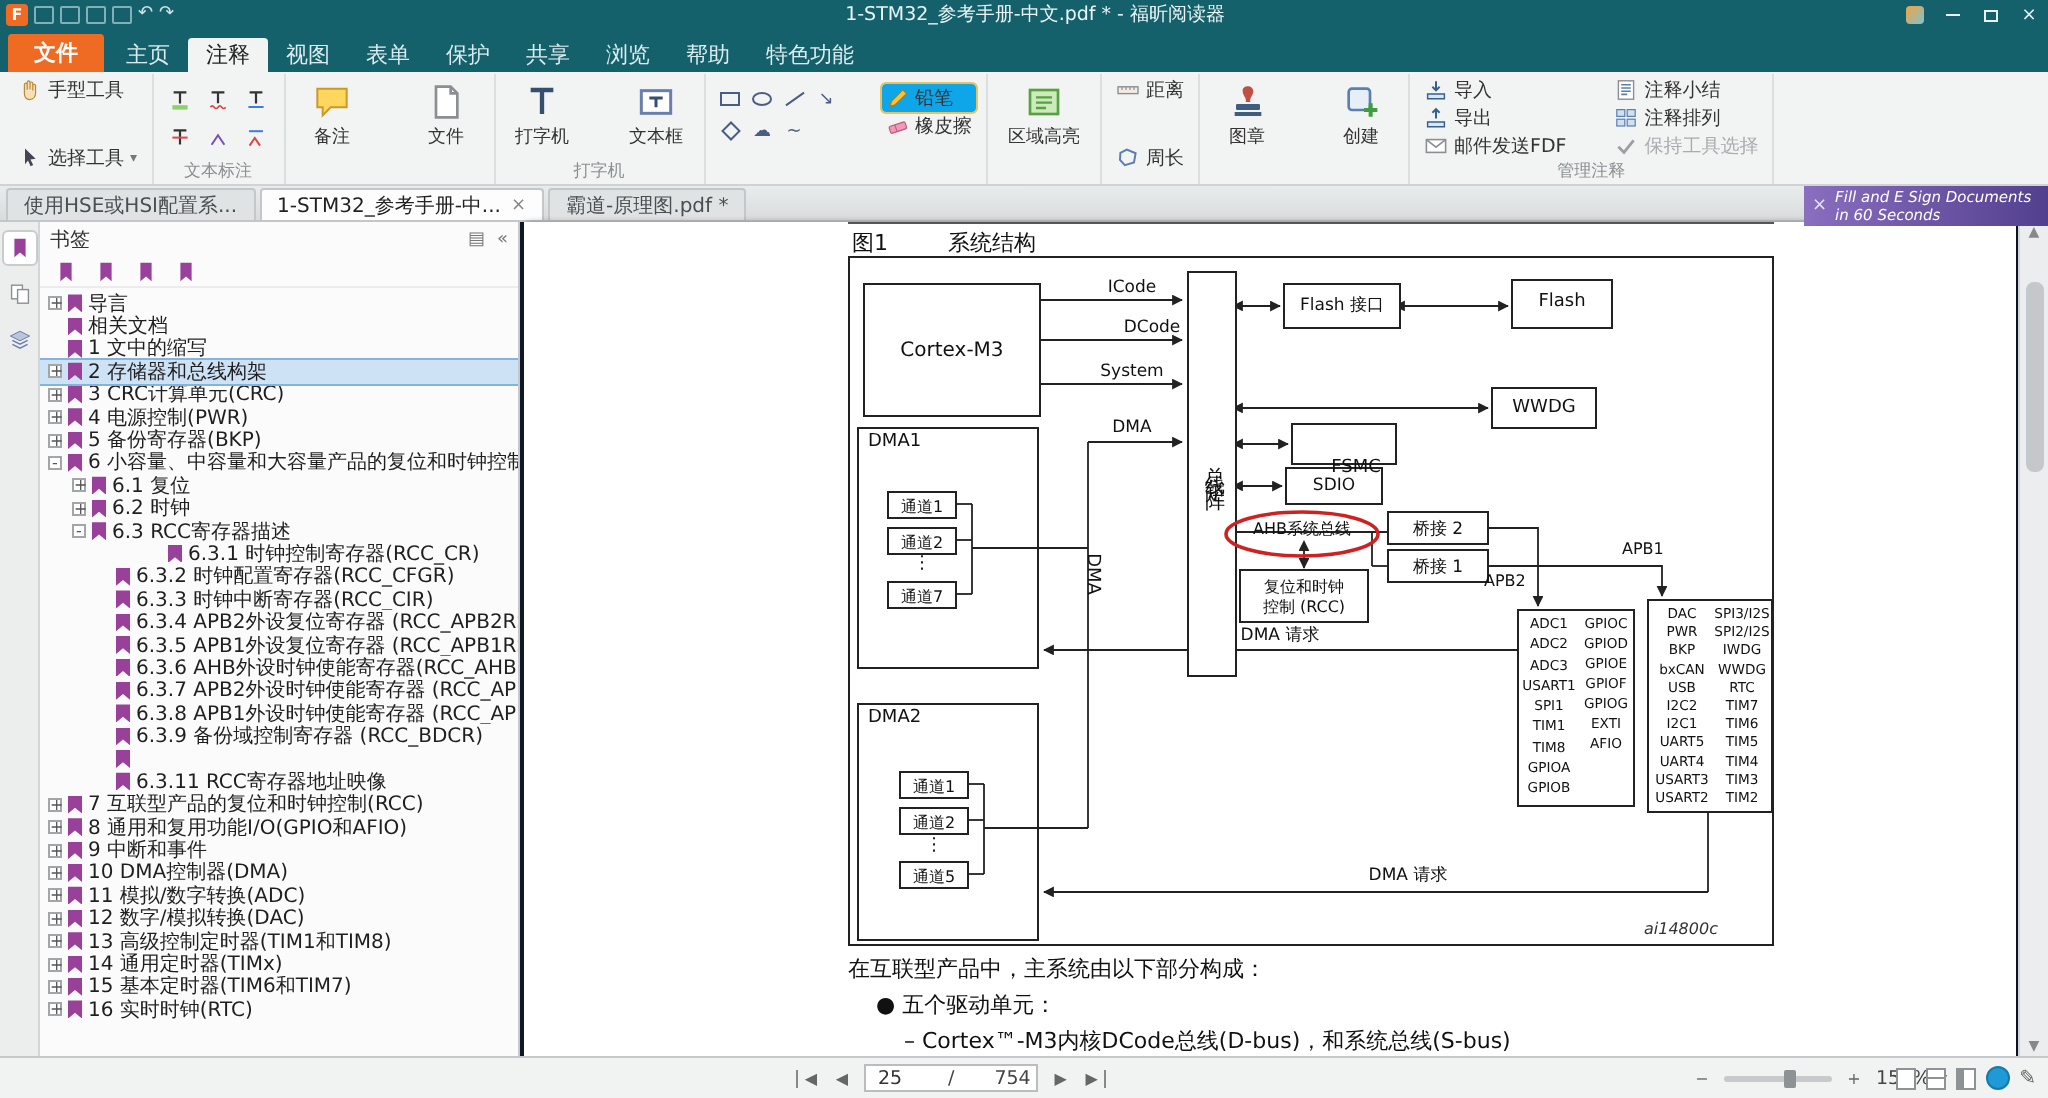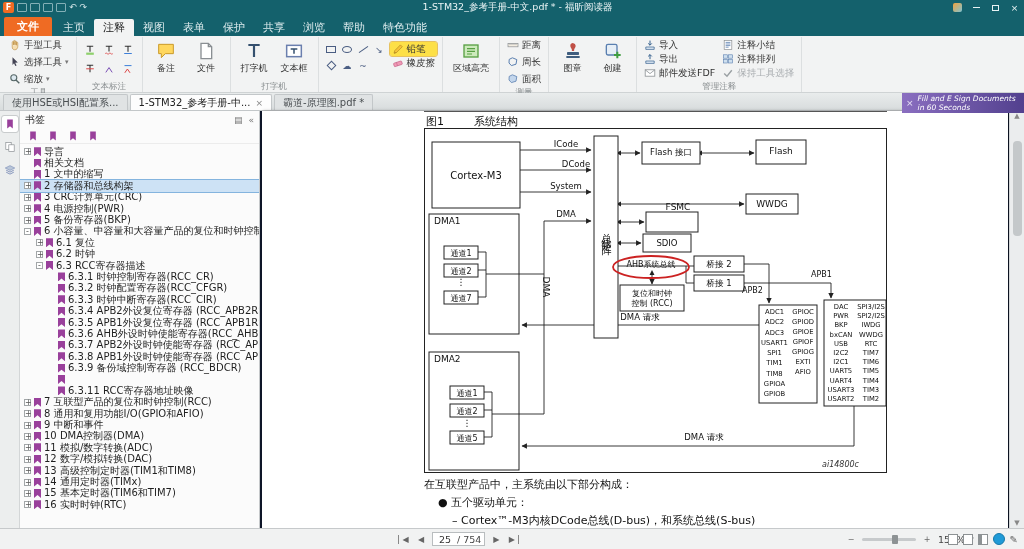--- a/index.html
+++ b/index.html
@@ -25,25 +25,25 @@
 .mtab.file{background:#ef6b23;color:#fff;height:19px;line-height:19px;padding:0 13px;font-weight:bold;border-radius:2px 2px 0 0;margin-right:2px}
 .mt-active{background:#f2f3f3;color:#222;border-radius:2px 2px 0 0}
 .mright{margin-left:auto;display:flex;align-items:center;gap:6px;padding-bottom:2px}
 .searchbox{width:112px;height:15px;background:#fff;border-radius:2px;display:flex;align-items:center;gap:3px;padding:0 4px}
 .searchbox input{border:none;outline:none;width:88px;font-size:9px;color:#555;font-family:inherit;background:transparent}
 .mico{color:#d6e6e9;font-size:9px;line-height:15px}
 
 
 .ribbon{height:57px;background:#f2f3f3;border-bottom:1px solid #cfd3d4;display:flex;flex:none;padding:1px 0 0 2px}
 .rgroup{display:flex;flex-direction:column;border-right:1px solid #dcdfe0;padding:1px 5px 0 5px;flex:none}
-.rbody{flex:1;display:flex;align-items:flex-start;gap:3px}
+.rbody{flex:1;display:flex;align-items:flex-start;gap:20px}
 .rlabel{height:12px;line-height:12px;text-align:center;font-size:8.5px;color:#8a8f91}
 .col{display:flex;flex-direction:column}
 .srow{display:flex;align-items:center;gap:3px;height:14px;font-size:9.5px;color:#333;padding:0 2px;white-space:nowrap}
-.srow.sel{background:#fde047;outline:1px solid #e7c25f;border-radius:2px}
+.srow.sel{background:#0ea5e9;outline:1px solid #e7c25f;border-radius:2px}
 .srow.dim{color:#a9adb0}
 .caret{font-size:7px;color:#777}
 .ic12{width:12px;height:12px;flex:none}
 .ic20{width:20px;height:20px}
 .bigbtn{width:37px;display:flex;flex-direction:column;align-items:center;gap:1px;padding-top:3px;font-size:9px;color:#333;text-align:center;white-space:nowrap}
 .grid23{display:grid;grid-template-columns:repeat(3,17px);grid-auto-rows:17px;gap:2px;padding-top:3px}
 .gi{display:flex;align-items:center;justify-content:center}
 .shapegrid{display:grid;grid-template-columns:repeat(4,15px);grid-auto-rows:15px;gap:1px;padding-top:4px}
 .sh{display:flex;align-items:center;justify-content:center;color:#4a5d82;font-size:9px}
 .sh-rect{width:10px;height:7px;border:1px solid #4a5d82}
@@ -96,21 +96,21 @@
 .pcol{position:absolute;display:flex;flex-direction:column;justify-content:space-between;text-align:center;font-size:6.8px;color:#111}
 .bodytxt{position:absolute;font-size:11px;color:#111;white-space:nowrap}
 .vtext{writing-mode:vertical-rl;letter-spacing:4px;display:flex;align-items:center;justify-content:center}
 
 
 .statusbar{height:21px;background:#f1f2f2;border-top:1px solid #c6c9cb;flex:none;position:relative;font-size:10px;color:#555}
 .sbgrp{position:absolute;top:0;height:20px;display:flex;align-items:center;gap:5px}
 .sbtn{min-width:12px;text-align:center;font-size:8px;color:#666}
 .bar-l{border-left:1px solid #888;padding-left:2px}
 .bar-r{border-right:1px solid #888;padding-right:2px}
-.pagebox{height:14px;background:#fff;border:1px solid #b9bdbf;display:flex;align-items:center;padding:0 3px;gap:3px}
+.pagebox{height:14px;background:#fff;border:1px solid #b9bdbf;display:flex;align-items:center;padding:0 3px;gap:20px}
 .pagebox input{width:18px;border:none;outline:none;font-size:9.5px;text-align:center;font-family:inherit;color:#333}
 .ptotal{font-size:9.5px;color:#444}
 .slider{width:54px;height:3px;background:#c7cacc;border-radius:2px;position:relative}
 .sthumb{position:absolute;left:30px;top:-3px;width:6px;height:9px;background:#8d9294;border-radius:1px}
 .zoomtxt{font-size:9.5px;color:#444}
 .lybox{width:10px;height:11px;border:1px solid #8d9294;background:#fff}
 .lybox.lines{background:linear-gradient(#fff 40%,#8d9294 40%,#8d9294 50%,#fff 50%)}
 .lybox.pair{border-left-width:4px}
 .bluedot{width:12px;height:12px;border-radius:50%;background:#1f9ad7;border:1px solid #1679aa}
 .pencilg{color:#666;font-size:10px}
@@ -651,21 +651,21 @@
             <span class="bm-flag"></span>
             <span class="bm-label">6.2 时钟</span>
           </div>
 
           <div class="bm-row" style="padding-left: 16px;">
             <span class="bm-exp">-</span>
             <span class="bm-flag"></span>
             <span class="bm-label">6.3 RCC寄存器描述</span>
           </div>
 
-          <div class="bm-row" style="padding-left: 28px;">
+          <div class="bm-row" style="padding-left: 28px; margin-left: 26px;">
             <span class="bm-exp"></span>
             <span class="bm-flag"></span>
             <span class="bm-label">6.3.1 时钟控制寄存器(RCC_CR)</span>
           </div>
 
           <div class="bm-row" style="padding-left: 28px;">
             <span class="bm-exp"></span>
             <span class="bm-flag"></span>
             <span class="bm-label">6.3.2 时钟配置寄存器(RCC_CFGR)</span>
           </div>
@@ -862,21 +862,21 @@
 
           <div class="dl ctr" style="left:8px;top:42px;width:88px;font-size:10px">Cortex-M3</div>
           <div class="dl ctr" style="left:118px;top:11px;width:48px;font-size:8.5px">ICode</div>
           <div class="dl ctr" style="left:128px;top:31px;width:48px;font-size:8.5px">DCode</div>
           <div class="dl ctr" style="left:118px;top:53px;width:48px;font-size:8.5px">System</div>
           <div class="dl ctr" style="left:122px;top:81px;width:40px;font-size:8.5px">DMA</div>
           <div class="dl vtext" style="left:170px;top:55px;width:24px;height:100px;font-size:10px">总线矩阵</div>
           <div class="dl ctr" style="left:218px;top:19px;width:58px;font-size:8.5px">Flash 接口</div>
           <div class="dl ctr" style="left:332px;top:18px;width:50px">Flash</div>
           <div class="dl ctr" style="left:322px;top:71px;width:52px">WWDG</div>
-          <div class="dl ctr" style="left:222px;top:74px;width:64px">FSMC</div>
+          <div class="dl ctr" style="left:222px;top:101px;width:64px">FSMC</div>
           <div class="dl ctr" style="left:219px;top:110px;width:48px;font-size:8.5px">SDIO</div>
           <div class="dl ctr" style="left:194px;top:131px;width:66px;font-size:8px;font-weight:normal">AHB系统总线</div>
           <div class="dl ctr" style="left:270px;top:131px;width:50px;font-size:8.5px">桥接 2</div>
           <div class="dl ctr" style="left:270px;top:150px;width:50px;font-size:8.5px">桥接 1</div>
           <div class="dl" style="left:318px;top:158px;font-size:8px">APB2</div>
           <div class="dl" style="left:387px;top:142px;font-size:8px">APB1</div>
           <div class="dl ctr" style="left:196px;top:160px;width:64px;font-size:8px">复位和时钟</div>
           <div class="dl ctr" style="left:196px;top:170px;width:64px;font-size:8px">控制 (RCC)</div>
           <div class="dl" style="left:10px;top:88px">DMA1</div>
           <div class="dl ctr" style="left:20px;top:120px;width:34px;font-size:8px">通道1</div>

